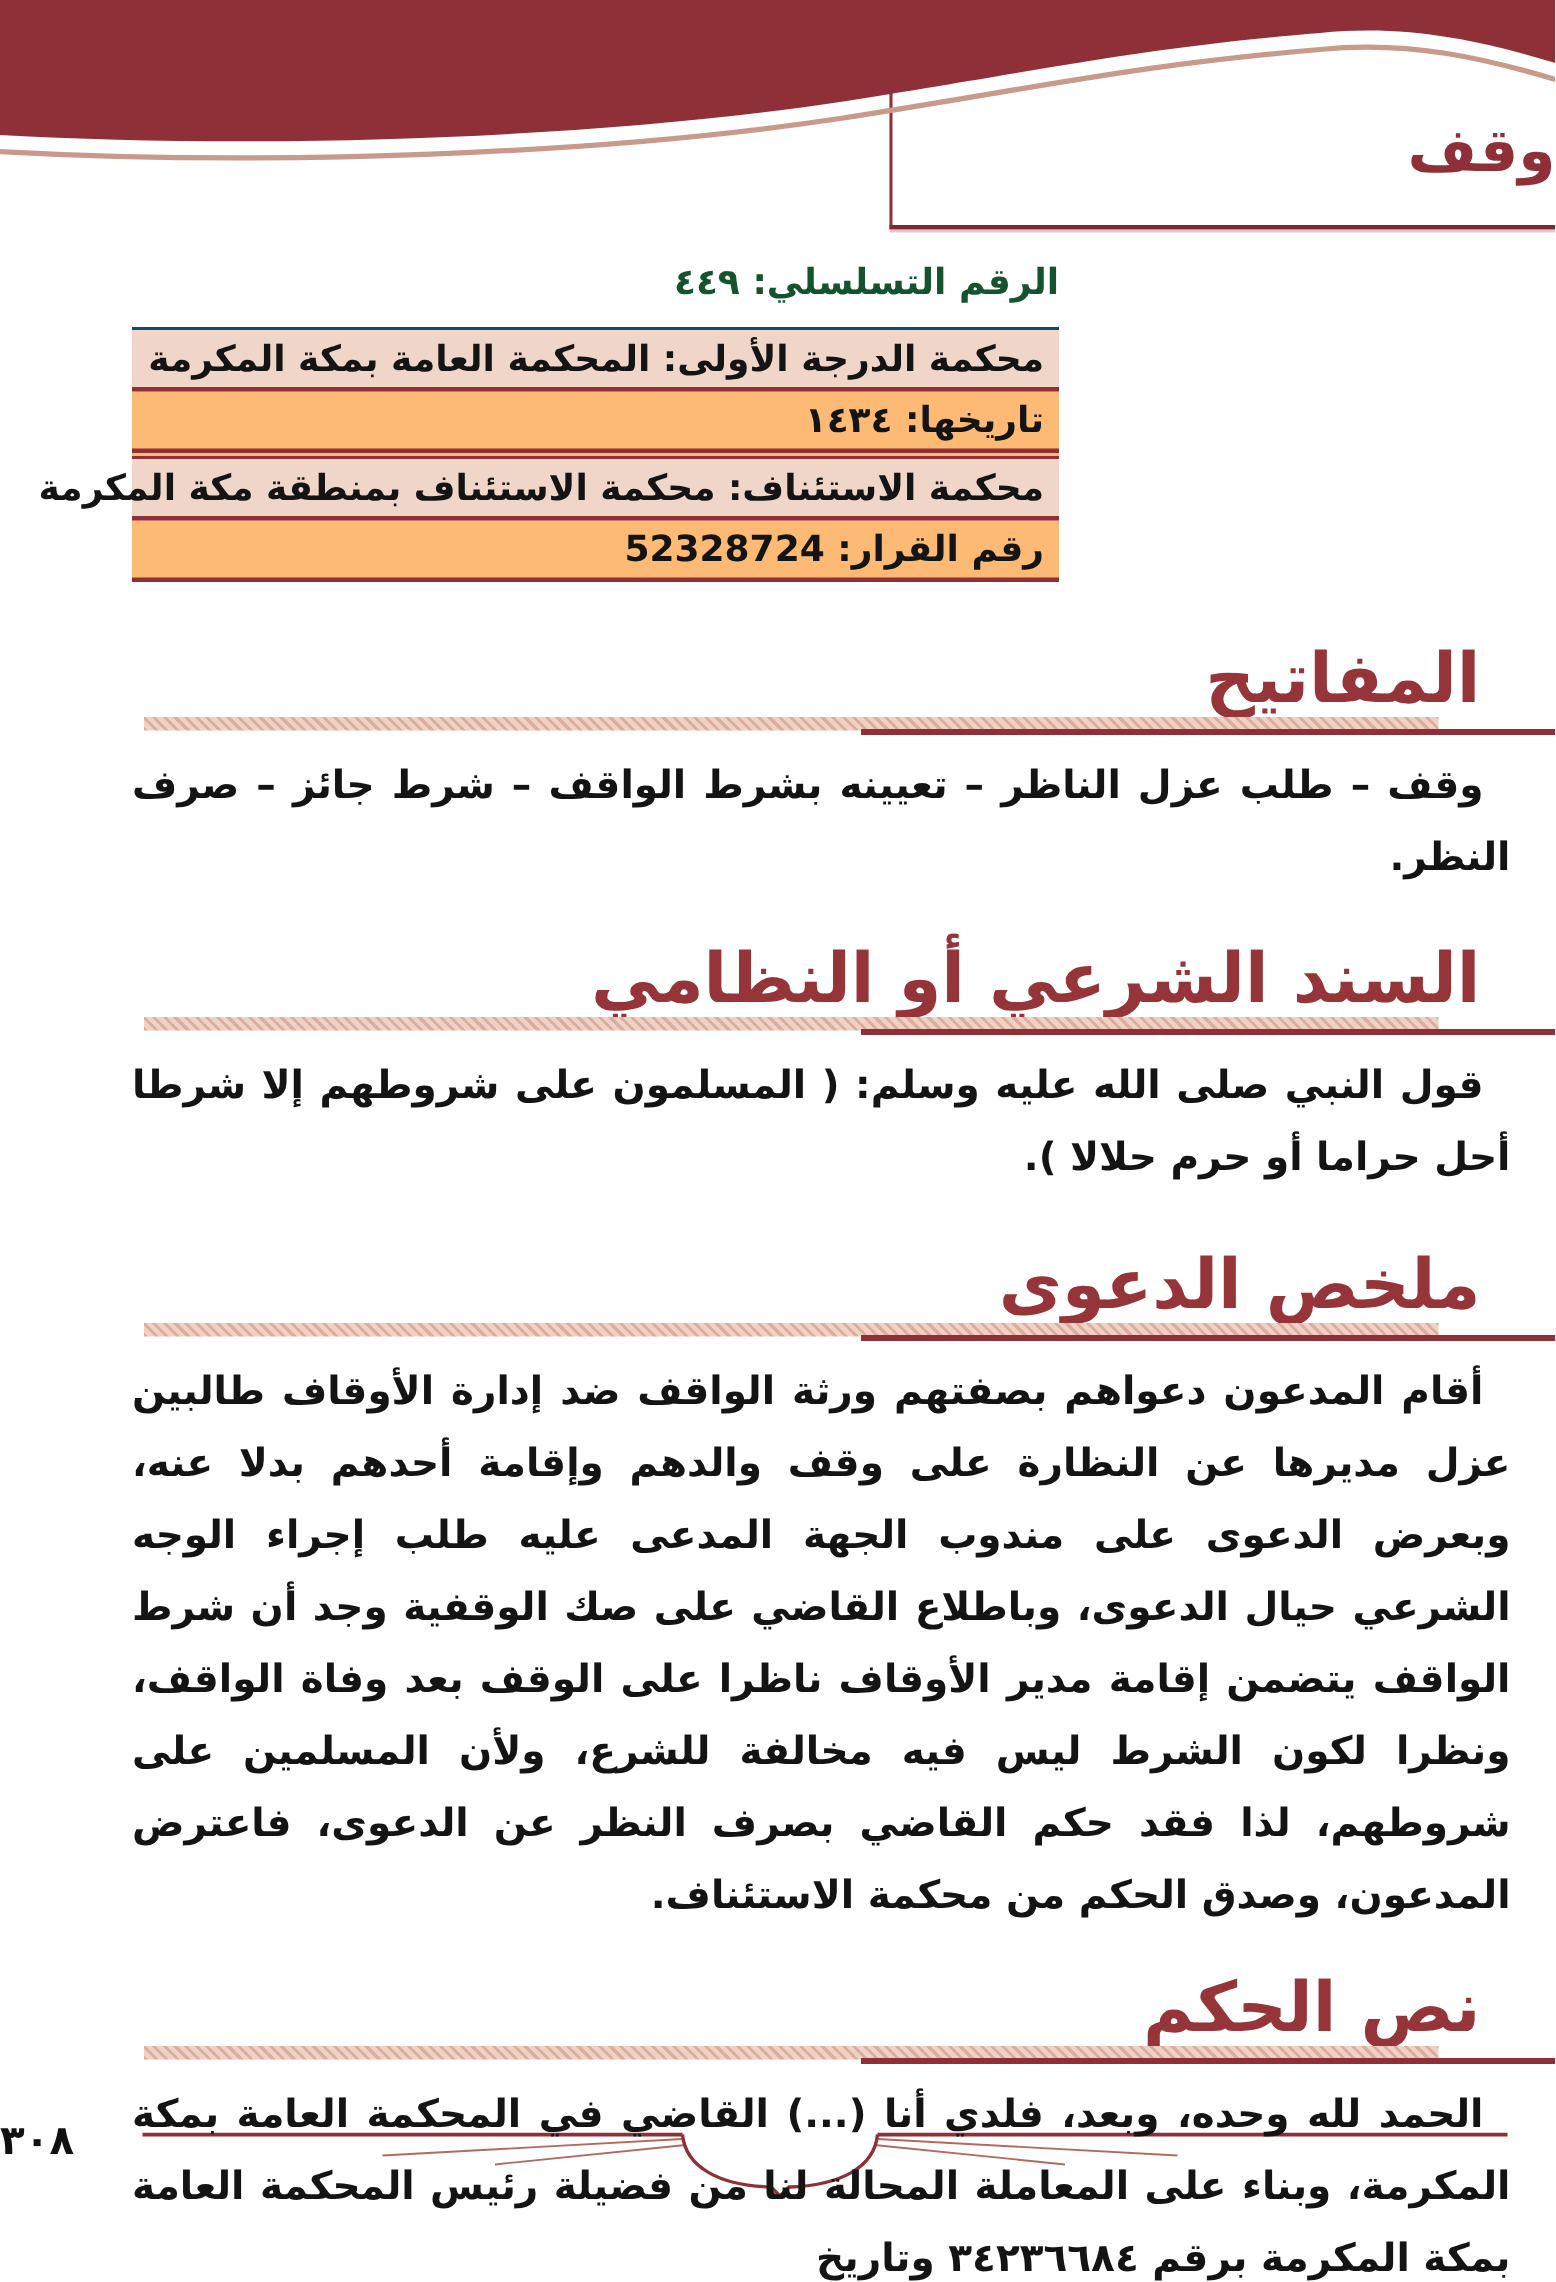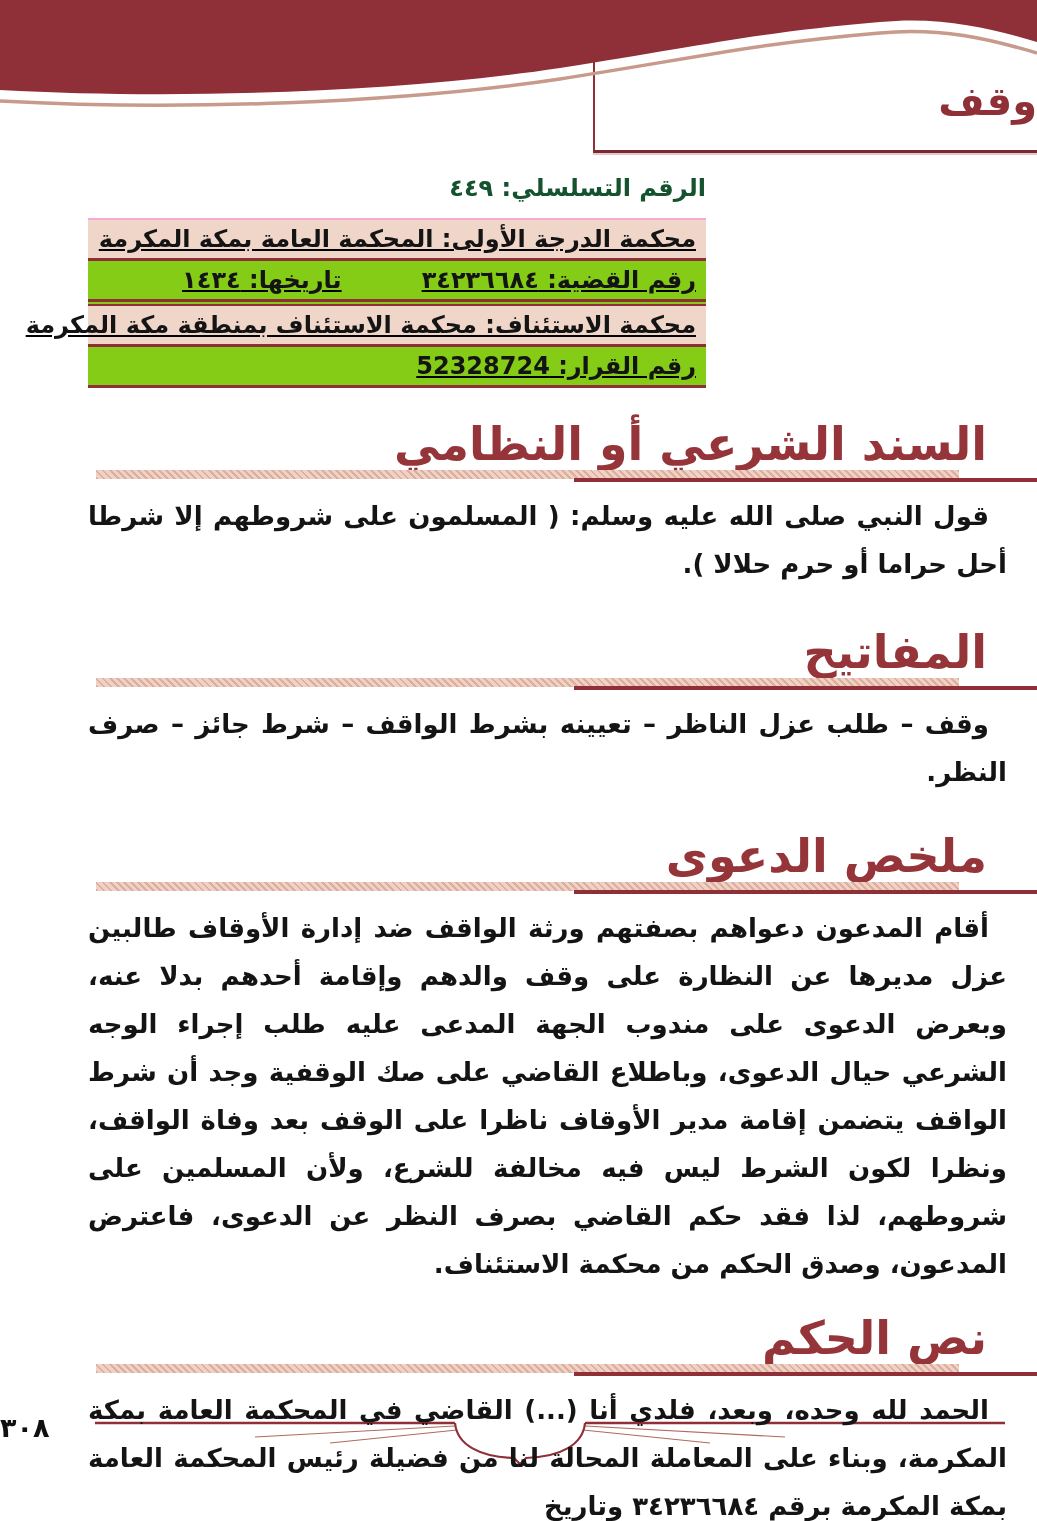--- a/index.html
+++ b/index.html
@@ -31,23 +31,22 @@
   
   .content{position:absolute;top:170px;right:30px;left:88px;z-index:2;}
   .serial{
     width:618px;margin:0 0 0 auto;
     margin-right:auto;margin-left:0;
     text-align:right;font-size:24px;font-weight:bold;color:#14532d;line-height:36px;
   }
   
   .case-table{
     width:618px;margin:12px auto 0 0;margin-right:auto;margin-left:0;
-    border-top:2px solid #f9a8d4;border-bottom:3px solid var(--maroon);
-    background:#84cc16;
-    text-decoration:underline;
+    border-top:2px solid #0c4a6e;border-bottom:3px solid var(--maroon);
+    background:#fdba74;
   }
   .crow{
     height:38px;display:flex;align-items:center;padding:0 10px;
     font-size:24px;font-weight:bold;color:var(--ink);white-space:nowrap;
   }
   .crow.pink{background:var(--pink);border-top:2px solid var(--maroon);border-bottom:3px solid var(--maroon);}
   .crow.pink.first{border-top:none;}
   .crow.pink:not(.first){margin-top:2px;}
   .crow.white{justify-content:flex-start;gap:80px;border-bottom:3px solid var(--maroon);}
   .crow.white.last{border-bottom:none;}
@@ -93,47 +92,46 @@
 
   <div class="content">
 
     <div class="serial">الرقم التسلسلي: ٤٤٩</div>
 
     <div class="case-table">
       <div class="crow pink first">
         <span>محكمة الدرجة الأولى: المحكمة العامة بمكة المكرمة</span>
       </div>
       <div class="crow white">
-        <span>رقم القضية: ٣٤٢٣٦٦٨٤</span>
         <span>تاريخها: ١٤٣٤</span>
       </div>
       <div class="crow pink">
         <span>محكمة الاستئناف: محكمة الاستئناف بمنطقة مكة المكرمة</span>
       </div>
       <div class="crow white last">
         <span>رقم القرار: 52328724</span>
       </div>
     </div>
 
+    <div class="sec s0">
+      <div class="sec-heading">المفاتيح</div>
+      <div class="sep">
+        <div class="sep-band"></div>
+        <div class="sep-line"></div>
+      </div>
+      <div class="sec-body">وقف – طلب عزل الناظر – تعيينه بشرط الواقف – شرط جائز – صرف النظر.</div>
+    </div>
+
     <div class="sec s1">
       <div class="sec-heading">السند الشرعي أو النظامي</div>
       <div class="sep">
         <div class="sep-band"></div>
         <div class="sep-line"></div>
       </div>
       <div class="sec-body">قول النبي صلى الله عليه وسلم: ( المسلمون على شروطهم إلا شرطا أحل حراما أو حرم حلالا ).</div>
-    </div>
-
-    <div class="sec s0">
-      <div class="sec-heading">المفاتيح</div>
-      <div class="sep">
-        <div class="sep-band"></div>
-        <div class="sep-line"></div>
-      </div>
-      <div class="sec-body">وقف – طلب عزل الناظر – تعيينه بشرط الواقف – شرط جائز – صرف النظر.</div>
     </div>
 
     <div class="sec s2">
       <div class="sec-heading">ملخص الدعوى</div>
       <div class="sep">
         <div class="sep-band"></div>
         <div class="sep-line"></div>
       </div>
       <div class="sec-body">أقام المدعون دعواهم بصفتهم ورثة الواقف ضد إدارة الأوقاف طالبين عزل مديرها عن النظارة على وقف والدهم وإقامة أحدهم بدلا عنه، وبعرض الدعوى على مندوب الجهة المدعى عليه طلب إجراء الوجه الشرعي حيال الدعوى، وباطلاع القاضي على صك الوقفية وجد أن شرط الواقف يتضمن إقامة مدير الأوقاف ناظرا على الوقف بعد وفاة الواقف، ونظرا لكون الشرط ليس فيه مخالفة للشرع، ولأن المسلمين على شروطهم، لذا فقد حكم القاضي بصرف النظر عن الدعوى، فاعترض المدعون، وصدق الحكم من محكمة الاستئناف.</div>
     </div>

